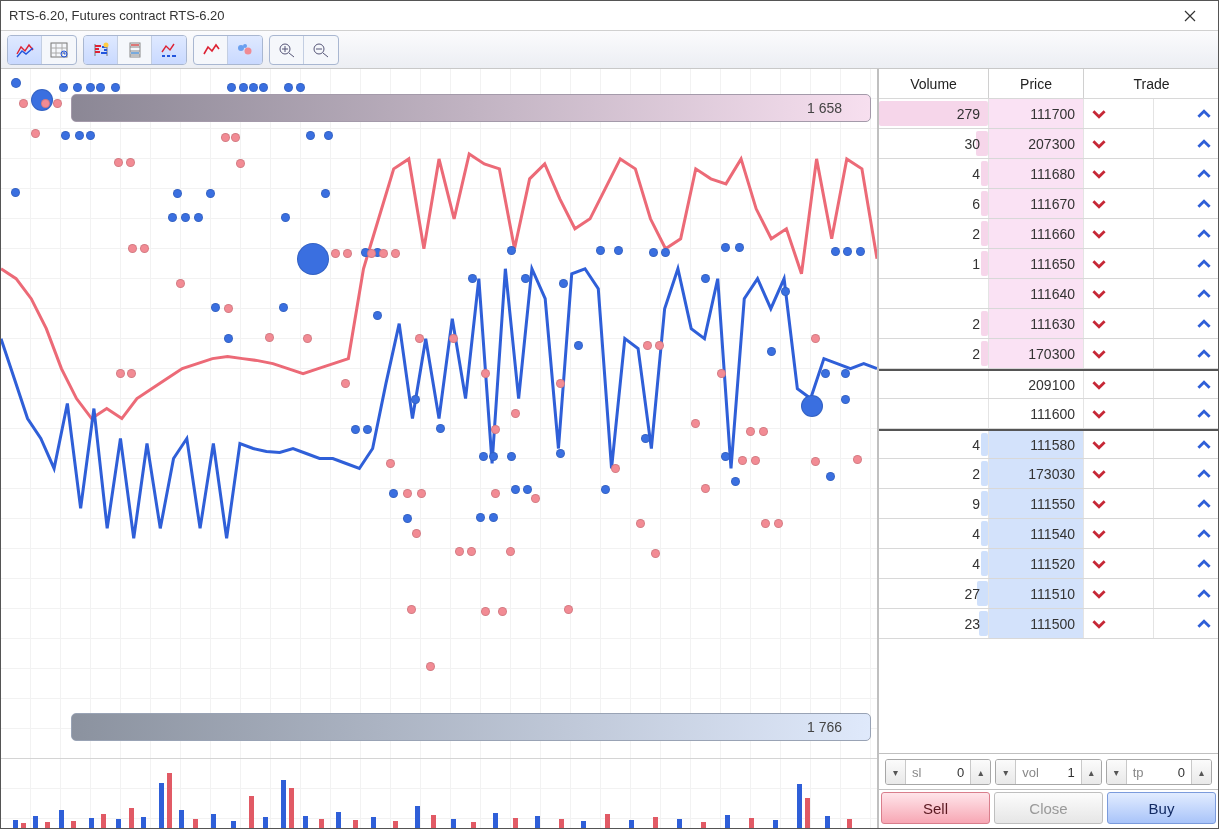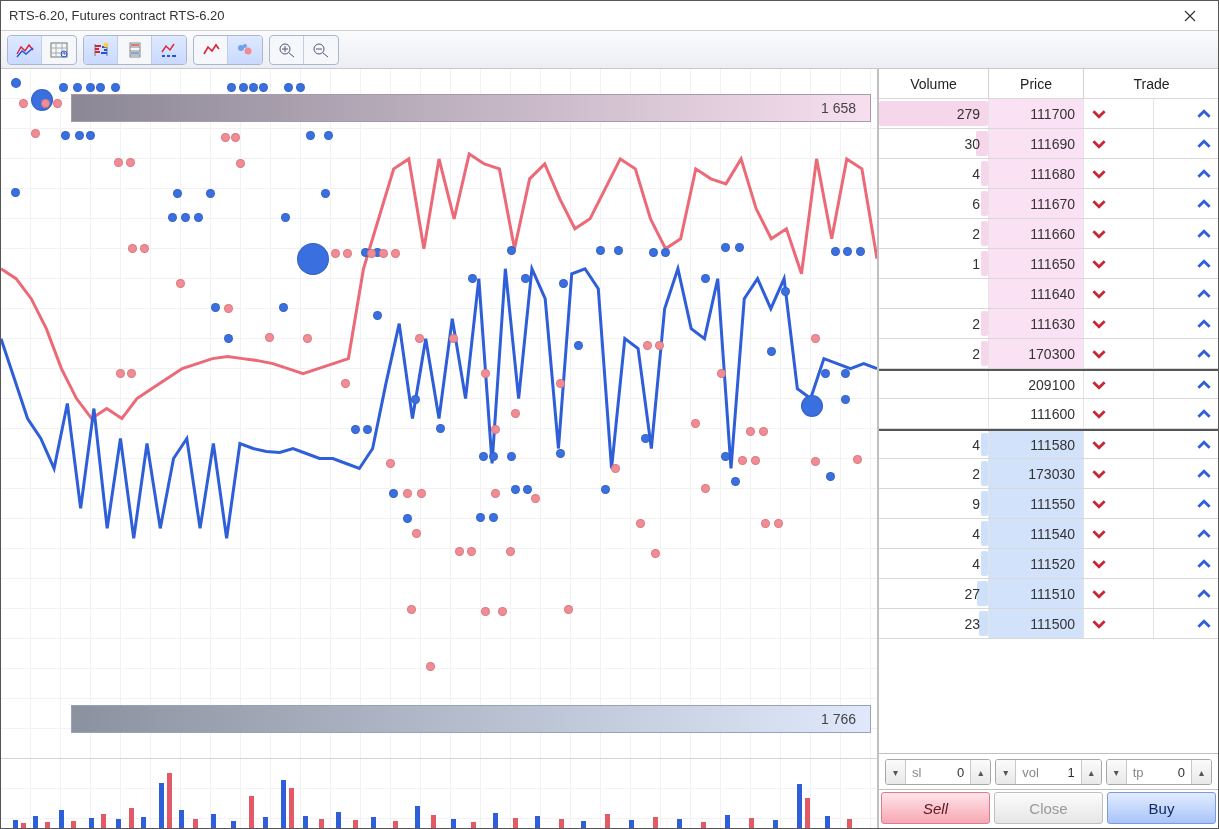--- a/index.html
+++ b/index.html
@@ -73,33 +73,33 @@
       repeating-linear-gradient(to right, transparent 0, transparent 29px, #f2f2f2 29px, #f2f2f2 30px),
       repeating-linear-gradient(to bottom, transparent 0, transparent 29px, #f2f2f2 29px, #f2f2f2 30px),
       #fff;
     overflow: hidden;
   }
   .chart-svg { position:absolute; inset:0; width:100%; height:100%; }
   .band {
     position: absolute;
     left: 70px; right: 6px;
     height: 28px;
-    border-radius: 0;
+    border-radius: 5px;
     color:#444;
     font-size:14px;
     display:flex; align-items:center; justify-content:flex-end;
-    padding-right:14px;
+    padding-right:28px;
   }
   .band.ask {
     top: 25px;
     background: linear-gradient(to right, #8b8795, #f7dfef);
     border:1px solid #a49aaa;
   }
   .band.bid {
-    bottom: 95px;
+    bottom: 87px;
     background: linear-gradient(to right, #8b929f, #dfe9fb);
     border:1px solid #99a3b5;
   }
   .vol-bars {
     position:absolute; left:0; right:0; bottom:0; height:70px;
     border-top:1px solid #d4d4d4;
   }
   .vol-bars .bar { position:absolute; bottom:0; width:5px; }
   .vol-bars .bar.b { background:#2f5fd8; }
   .vol-bars .bar.r { background:#e15a65; }
@@ -182,21 +182,21 @@
   }
   .act-btn {
     flex:1; height:32px;
     display:flex;align-items:center;justify-content:center;
     font-size:15px;
     border:1px solid #9aa;
     margin:2px 2px 4px;
     border-radius:3px;
     cursor:pointer;
   }
-  .act-btn.sell { background:linear-gradient(#ffe5ea,#f7a7b4); border-color:#d97e8c; color:#5a1820;font-style:italic;}
+  .act-btn.sell { background:linear-gradient(#ffe5ea,#f7a7b4); border-color:#d97e8c; color:#5a1820;}
   .act-btn.close { background:linear-gradient(#fcfcfc,#e6e6e6); color:#999; border-color:#bfbfbf;}
   .act-btn.buy  { background:linear-gradient(#e2ecff,#a9c4f9); border-color:#7b9bdc; color:#122a63;}
 
   
   .bubble { position:absolute; border-radius:50%; border:1px solid rgba(0,0,0,.12);}
   .bubble.b { background:#3a6fe0; }
   .bubble.r { background:#f28b94; }
 </style>
 </head>
 <body>
@@ -507,21 +507,21 @@
               <svg class="chev up" viewBox="0 0 10 10">
                 <path d="M1 7l4-4 4 4" fill="none" stroke="currentColor" stroke-width="2"></path>
               </svg>
             </div>
           </div>
           <div class="dom-row">
             <div class="dom-vol">
               <div class="vbar" style="width: 10.7527%; background: rgb(246, 214, 234);"></div>
               <span>30</span>
             </div>
-            <div class="dom-price ask">111690</div>
+            <div class="dom-price ask">207300</div>
             <div class="dom-trade">
               <svg class="chev down" viewBox="0 0 10 10">
                 <path d="M1 3l4 4 4-4" fill="none" stroke="currentColor" stroke-width="2"></path>
               </svg>
             </div>
             <div style="justify-content: flex-end;">
               <svg class="chev up" viewBox="0 0 10 10">
                 <path d="M1 7l4-4 4 4" fill="none" stroke="currentColor" stroke-width="2"></path>
               </svg>
             </div>

